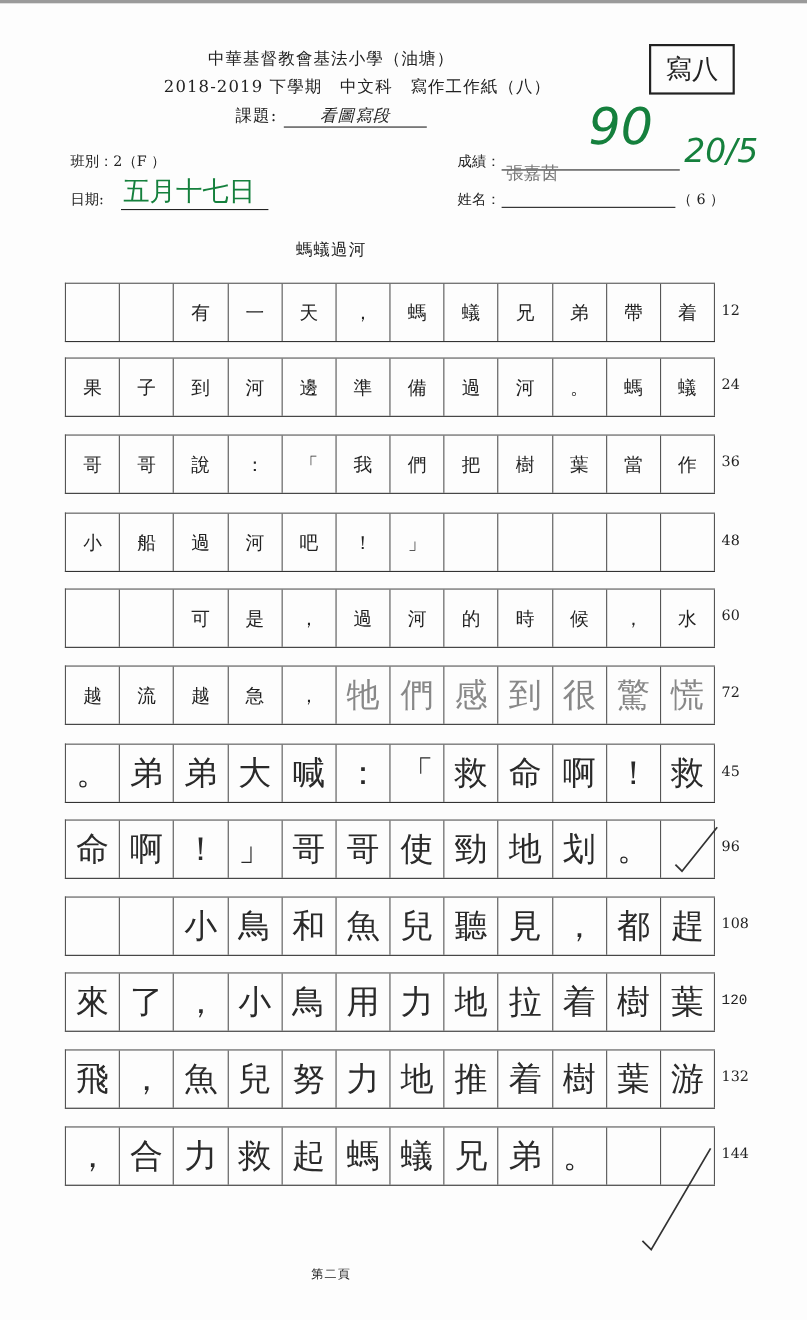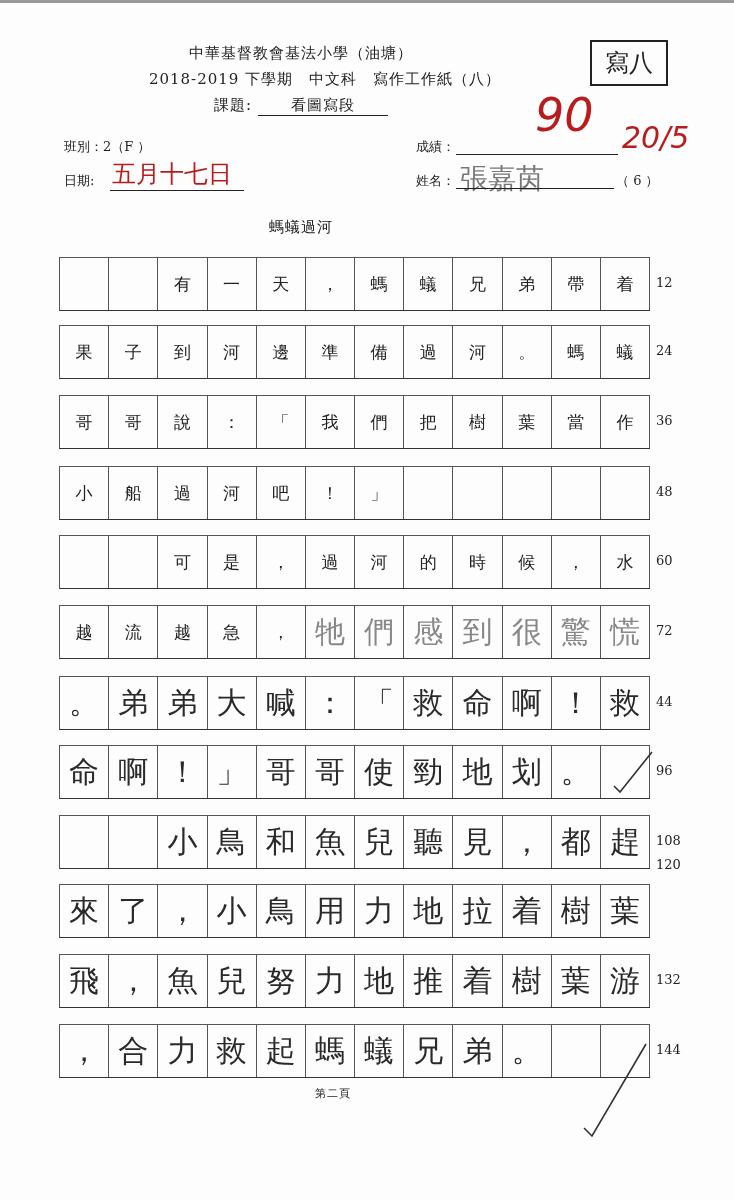--- a/index.html
+++ b/index.html
@@ -3,58 +3,58 @@
 <meta charset="utf-8">
 <style>
   html, body { margin:0; padding:0; }
   body { width:734px; height:1200px; background:#fdfdfd; position:relative; overflow:hidden;
          font-family:"DejaVu Serif", serif; color:#222; }
   .topline { position:absolute; left:0; top:0; width:734px; height:3px; background:#9a9a9a; }
   .hdr { position:absolute; left:0; width:602px; text-align:center; font-size:15px; letter-spacing:1px; }
   .badge { position:absolute; left:590px; top:40px; width:74px; height:42px; border:2px solid #222;
            font-size:24px; display:flex; align-items:center; justify-content:center; }
   .lbl { position:absolute; font-size:13px; }
-  .hand { font-family:"DejaVu Sans", sans-serif; color:#b91c1c; font-weight:300; }
+  .hand { font-family:"DejaVu Sans", sans-serif; color:#15803d; font-weight:300; }
   .uline { position:absolute; height:1px; background:#222; }
   .grid-row { position:absolute; left:59px; width:590px; height:52px; display:flex;
               border-top:1.5px solid #555; border-bottom:1.5px solid #333; border-left:1px solid #555; }
   .cell { flex:1; border-right:1px solid #555; display:flex; align-items:center; justify-content:center;
           font-size:17px; box-sizing:border-box; }
   .cell.hw { font-family:"DejaVu Sans", sans-serif; font-size:30px; font-weight:200; color:#2a2a2a; }
   .cell.hwl { font-family:"DejaVu Sans", sans-serif; font-size:30px; font-weight:200; color:#888; }
   .count { position:absolute; left:656px; font-size:13px; }
   .tick { position:absolute; }
 </style>
 </head>
 <body>
 
 <div class="topline"></div>
 
 <div class="hdr" style="top:44px;">中華基督教會基法小學（油塘）</div>
 <div class="hdr" style="top:70px;padding-left:24px;">2018-2019 下學期　中文科　寫作工作紙（八）</div>
 <div class="hdr" style="top:96px;">
   <span>課題:</span>
-  <span style="display:inline-block;width:130px;border-bottom:1px solid #222;">看圖寫段</span>
+  <span style="display:inline-block;width:130px;border-bottom:1px solid #222;font-style:italic;">看圖寫段</span>
 </div>
 <div class="badge">寫八</div>
 
 <div class="lbl" style="left:64px;top:138px;">
   <span>班別：</span><span>2（F ）</span>
 </div>
 <div class="lbl" style="left:64px;top:172px;">日期:</div>
 <div class="lbl hand" style="left:112px;top:158px;font-size:24px;">五月十七日</div>
 <div class="uline" style="left:110px;top:190px;width:134px;"></div>
 
 <div class="lbl" style="left:416px;top:138px;">成績：</div>
 <div class="lbl hand" style="left:535px;top:88px;font-size:46px;font-style:italic;">90</div>
 <div class="lbl hand" style="left:622px;top:120px;font-size:30px;font-style:italic;">20/5</div>
 <div class="uline" style="left:456px;top:154px;width:162px;"></div>
 
 <div class="lbl" style="left:416px;top:172px;">姓名：</div>
-<div class="lbl hand" style="left:460px;top:160px;font-size:28px;color:#777;">張嘉茵</div>
+<div class="lbl hand" style="left:460px;top:148px;font-size:16px;color:#777;">張嘉茵</div>
 <div class="uline" style="left:456px;top:188px;width:158px;"></div>
 <div class="lbl" style="left:616px;top:172px;">（ 6 ）</div>
 
 <div class="hdr" style="top:218px;">螞蟻過河</div>
 
 <div id="grid">
     <div class="grid-row" style="top: 257px;">
       <div class="cell"></div>
       <div class="cell"></div>
       <div class="cell">有</div>
@@ -151,21 +151,21 @@
       <div class="cell hw">大</div>
       <div class="cell hw">喊</div>
       <div class="cell hw">：</div>
       <div class="cell hw">「</div>
       <div class="cell hw">救</div>
       <div class="cell hw">命</div>
       <div class="cell hw">啊</div>
       <div class="cell hw">！</div>
       <div class="cell hw">救</div>
     </div>
-    <div class="count" style="top: 694px;">44</div>
+    <div class="count" style="top: 694px;">45</div>
     <div class="grid-row" style="top: 745px;">
       <div class="cell hw">命</div>
       <div class="cell hw">啊</div>
       <div class="cell hw">！</div>
       <div class="cell hw">」</div>
       <div class="cell hw">哥</div>
       <div class="cell hw">哥</div>
       <div class="cell hw">使</div>
       <div class="cell hw">勁</div>
       <div class="cell hw">地</div>
@@ -196,21 +196,21 @@
       <div class="cell hw">小</div>
       <div class="cell hw">鳥</div>
       <div class="cell hw">用</div>
       <div class="cell hw">力</div>
       <div class="cell hw">地</div>
       <div class="cell hw">拉</div>
       <div class="cell hw">着</div>
       <div class="cell hw">樹</div>
       <div class="cell hw">葉</div>
     </div>
-    <div class="count" style="top: 857px;">120</div>
+    <div class="count" style="top: 902px; font-family: Liberation Mono, monospace;">120</div>
     <div class="grid-row" style="top: 954px;">
       <div class="cell hw">飛</div>
       <div class="cell hw">，</div>
       <div class="cell hw">魚</div>
       <div class="cell hw">兒</div>
       <div class="cell hw">努</div>
       <div class="cell hw">力</div>
       <div class="cell hw">地</div>
       <div class="cell hw">推</div>
       <div class="cell hw">着</div>
@@ -236,13 +236,13 @@
     <div class="count" style="top: 1042px;">144</div>
   </div>
 
 <svg class="tick" style="left:610px;top:748px;" width="46" height="46">
   <path d="M4 38 L10 44 L42 4" fill="none" stroke="#333" stroke-width="1.6"></path>
 </svg>
 <svg class="tick" style="left:580px;top:1040px;" width="70" height="100">
   <path d="M4 88 L12 96 L66 4" fill="none" stroke="#333" stroke-width="1.6"></path>
 </svg>
 
-<div class="hdr" style="top:1086px;font-size:11px;margin-left:32px;">第二頁</div>
+<div class="hdr" style="top:1151px;font-size:11px;">第二頁</div>
 
 </body></html>

